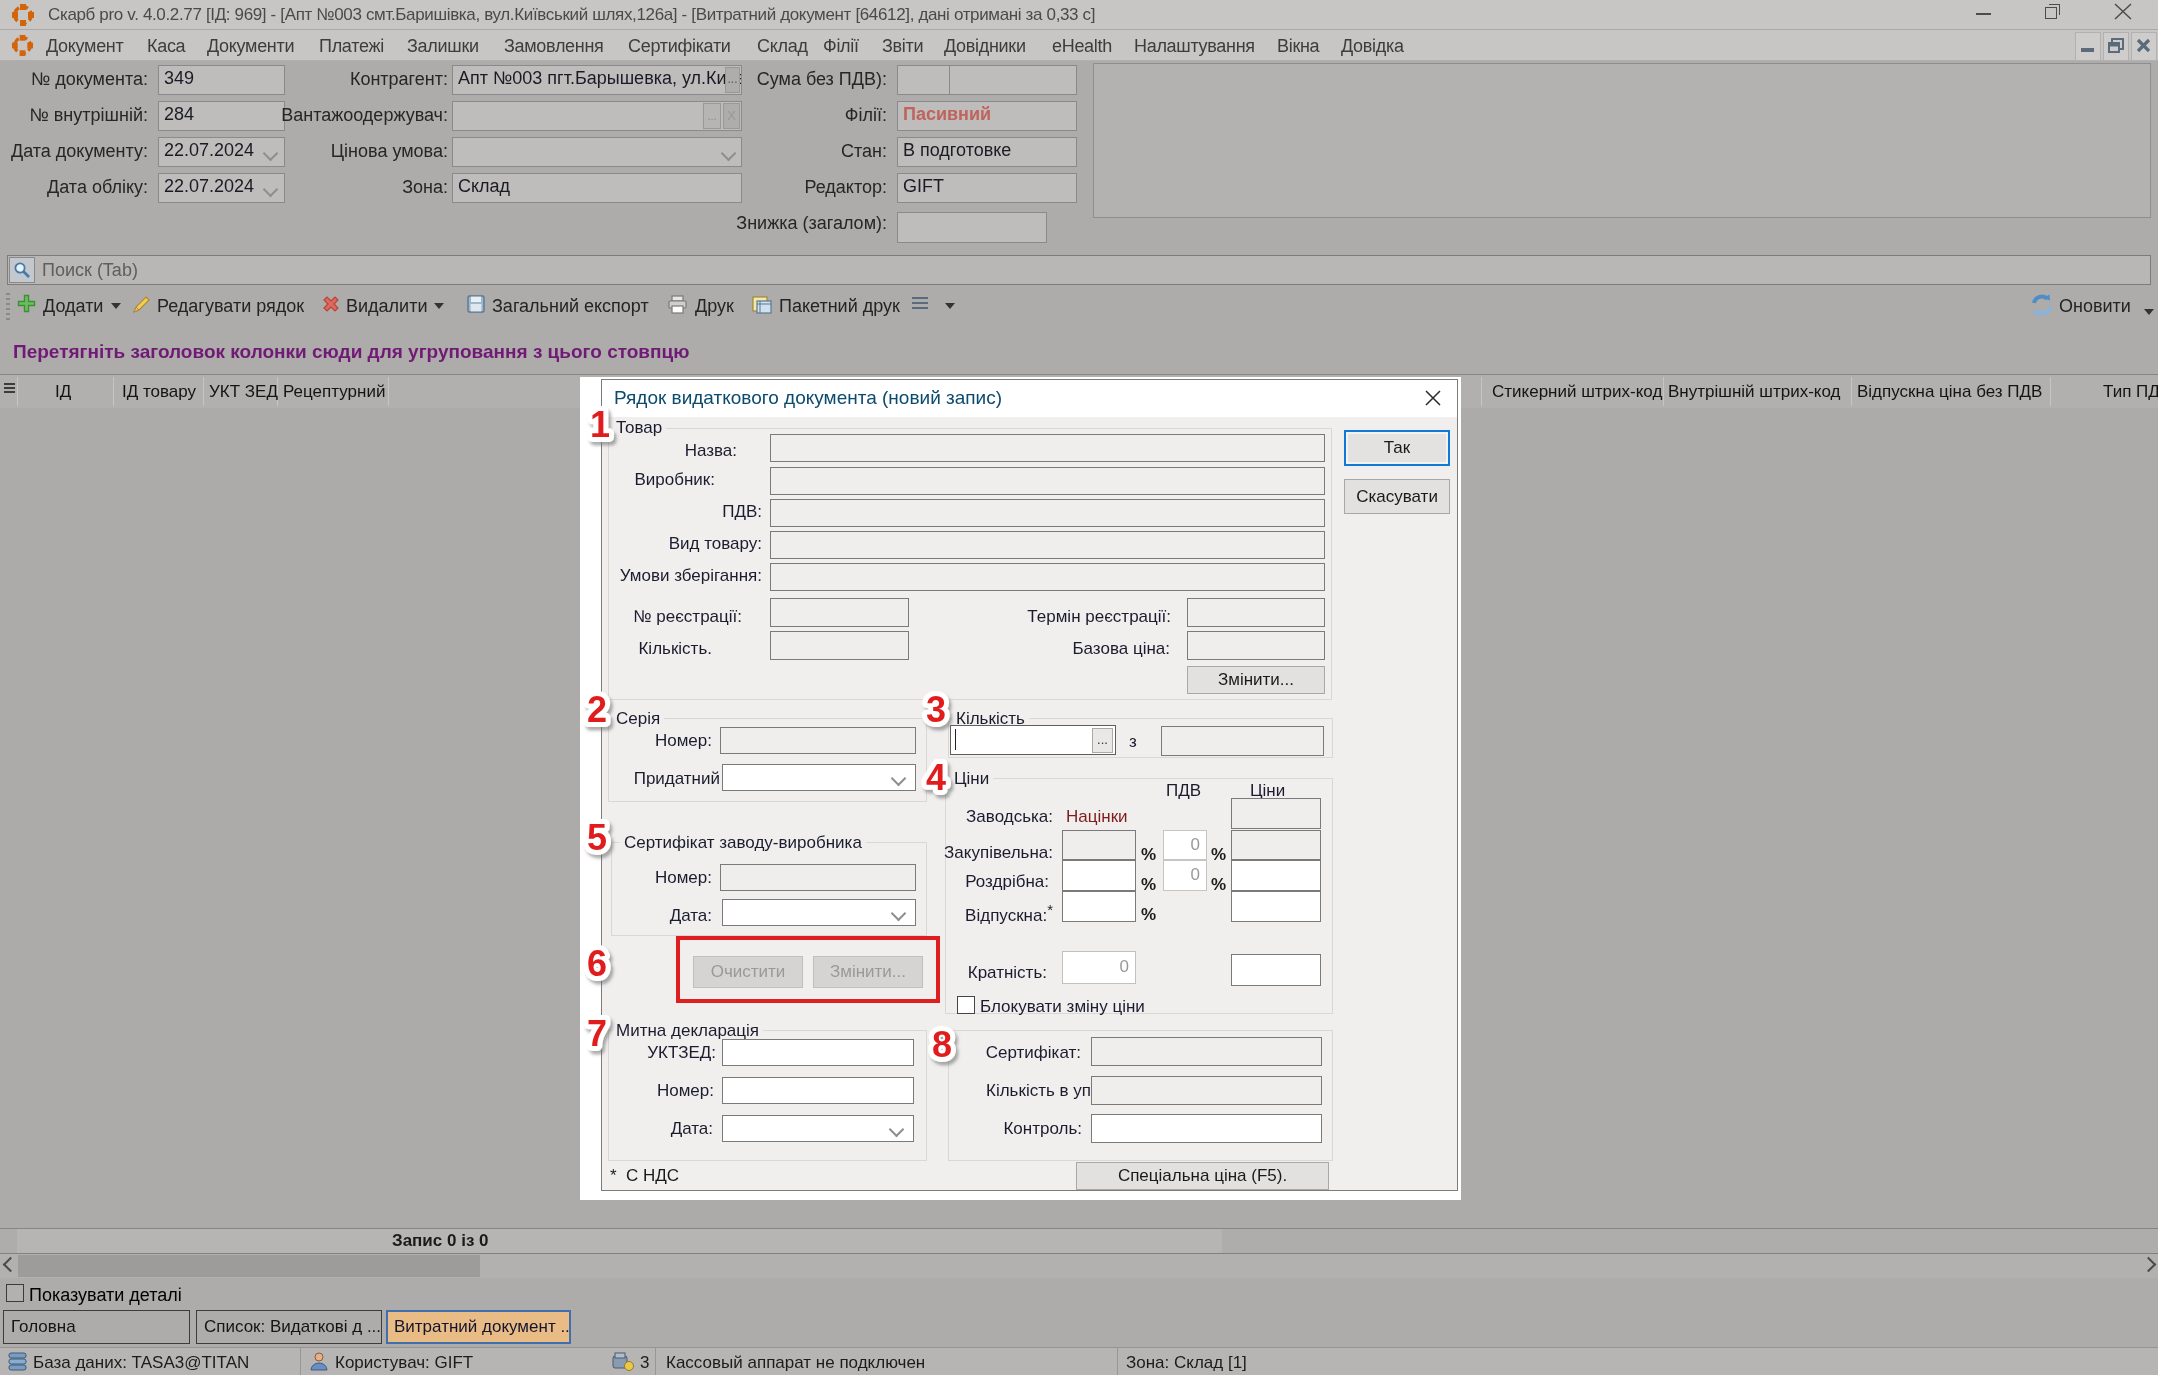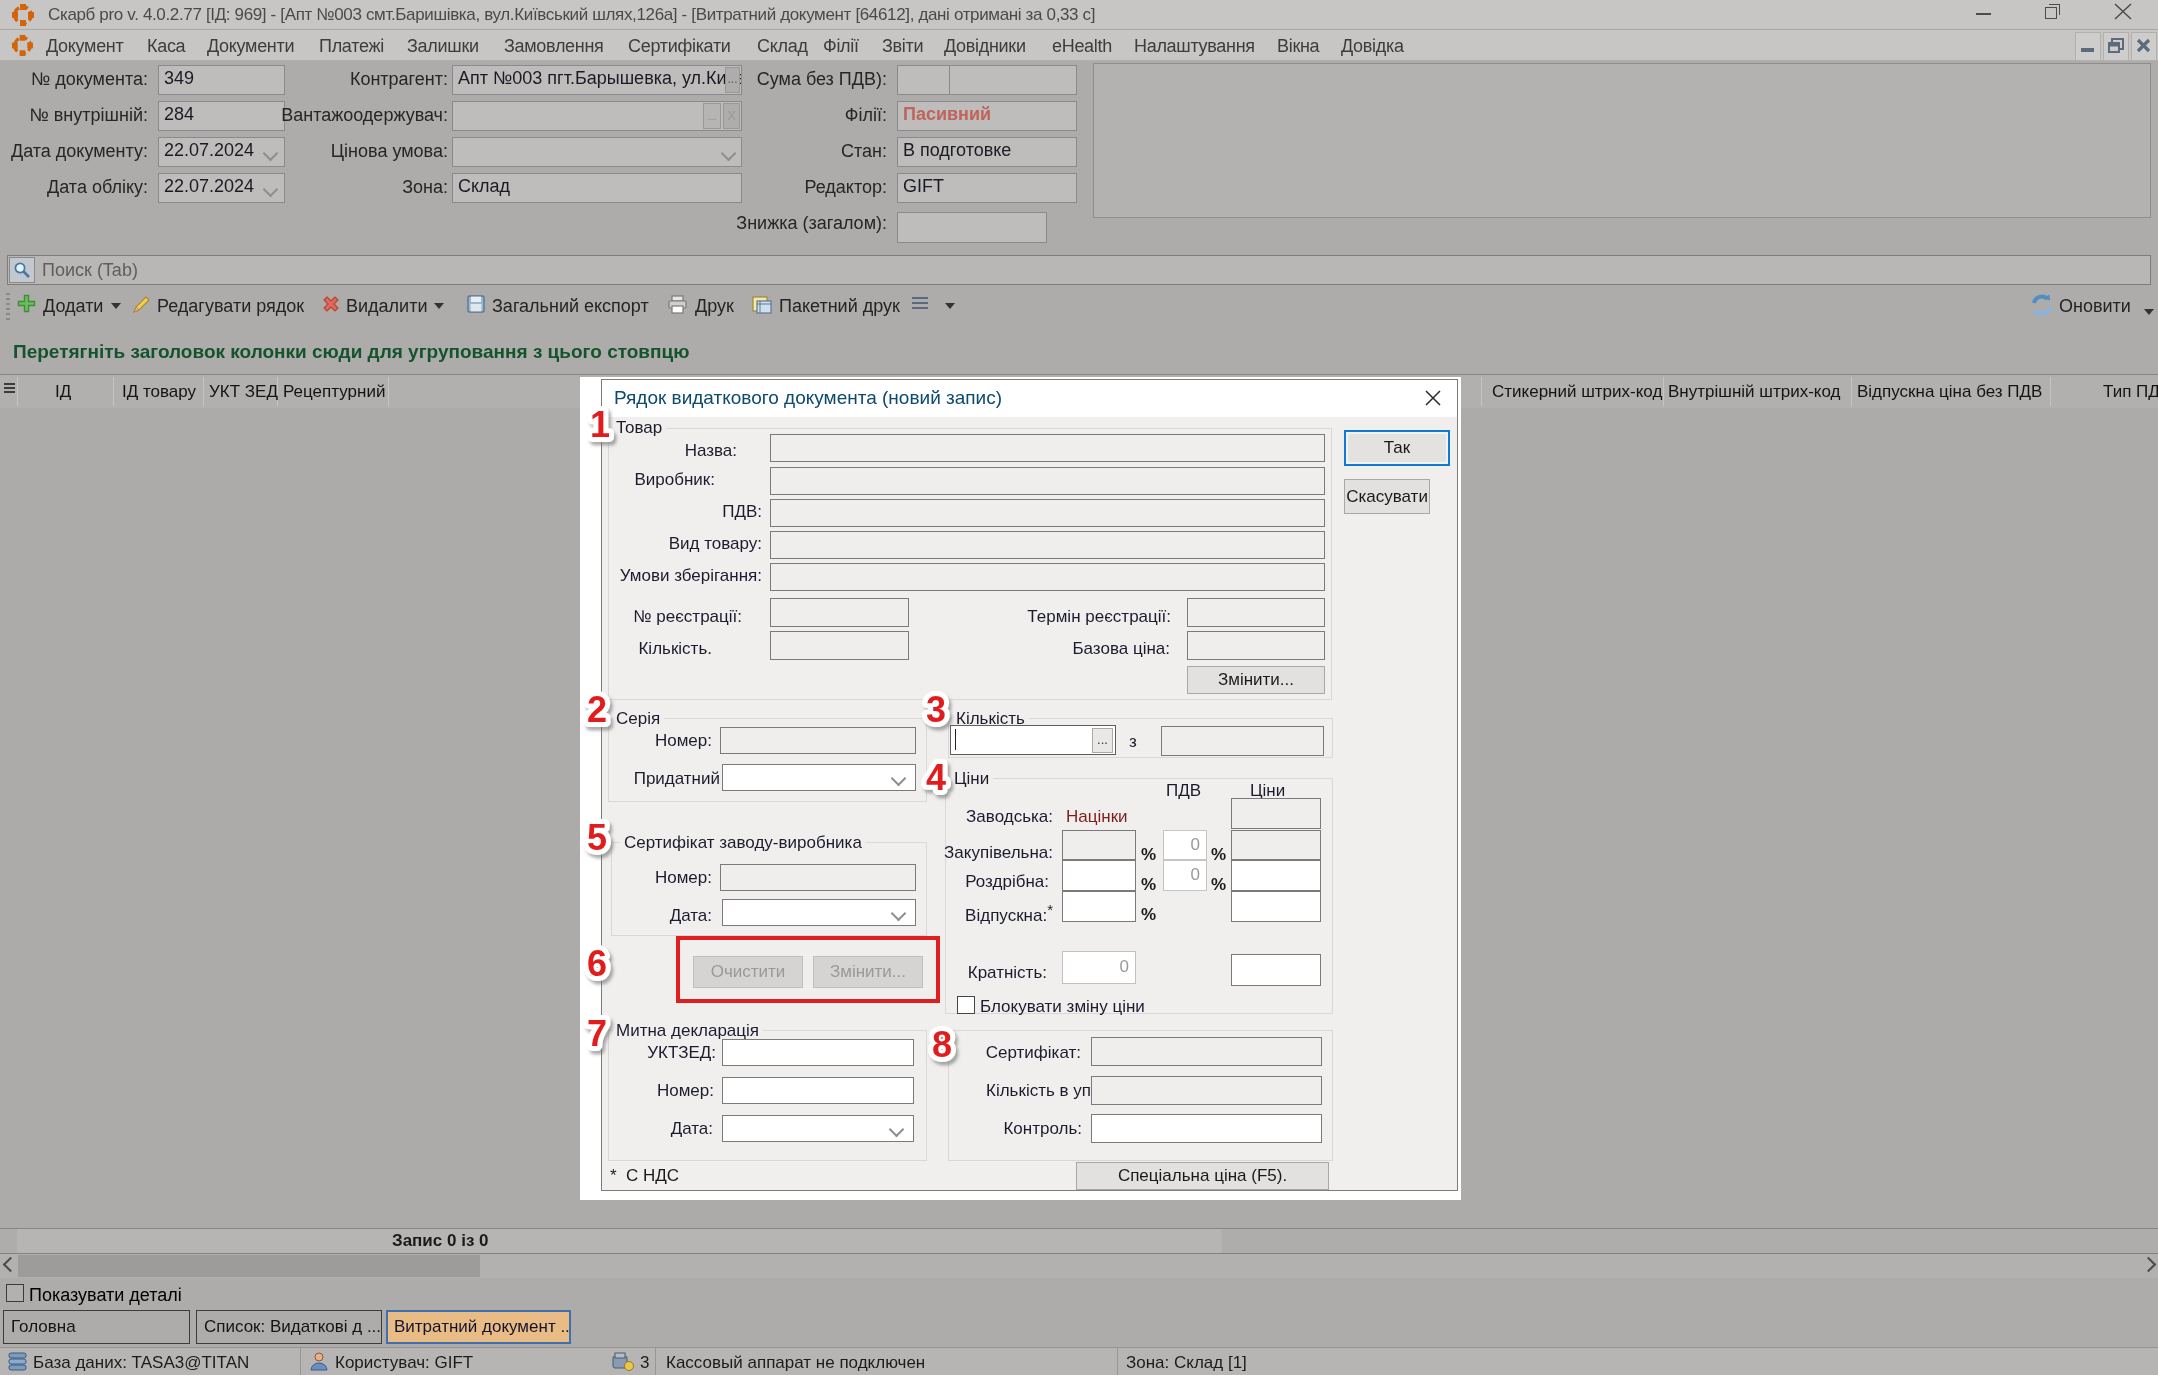--- a/index.html
+++ b/index.html
@@ -167,21 +167,21 @@
 <div class="abs" style="left:945px;top:303px;width:0;height:0;border-left:5px solid transparent;border-right:5px solid transparent;border-top:6px solid #333;"></div>
 <svg class="abs" style="left:2030px;top:293px" width="24" height="24" viewBox="0 0 24 24">
  <path d="M4 10 a8 8 0 0 1 13.5 -4.2" fill="none" stroke="#4e8ec6" stroke-width="4"></path>
  <path d="M20 7.5 L19.5 1.5 L13.5 5 Z" fill="#4e8ec6"></path>
  <path d="M20 14 a8 8 0 0 1 -13.5 4.2" fill="none" stroke="#86b4dd" stroke-width="4"></path>
  <path d="M4 16.5 L4.5 22.5 L10.5 19 Z" fill="#86b4dd"></path>
 </svg>
 <div class="abs" style="left:2059px;top:296px;font-size:18px;color:#242424;">Оновити</div>
 <div class="abs" style="left:2144px;top:309px;width:0;height:0;border-left:5px solid transparent;border-right:5px solid transparent;border-top:6px solid #333;"></div>
 
-<div class="abs" style="left:13px;top:341px;font-size:19px;font-weight:bold;color:#14532d;">Перетягніть заголовок колонки сюди для угруповання з цього стовпцю</div>
+<div class="abs" style="left:13px;top:341px;font-size:19px;font-weight:bold;color:#701a75;">Перетягніть заголовок колонки сюди для угруповання з цього стовпцю</div>
 
 <div class="abs" style="left:0;top:374px;width:2158px;height:854px;background:#acabaa;border-top:1px solid #868584;"></div>
 <div class="abs" style="left:0;top:375px;width:2158px;height:33px;background:#b1b0af;"></div>
 <div class="sep17" style="left:17px;top:377px;height:29px;"></div>
 <div class="sep17" style="left:113px;top:377px;height:29px;"></div>
 <div class="sep17" style="left:203px;top:377px;height:29px;"></div>
 <div class="sep17" style="left:277px;top:377px;height:29px;"></div>
 <div class="sep17" style="left:388px;top:377px;height:29px;"></div>
 <div class="sep17" style="left:1481px;top:377px;height:29px;"></div>
 <div class="sep17" style="left:1663px;top:377px;height:29px;"></div>
@@ -261,21 +261,21 @@
 <div class="din" style="left:770px;top:499px;width:555px;height:28px;"></div>
 <div class="din" style="left:770px;top:531px;width:555px;height:28px;"></div>
 <div class="din" style="left:770px;top:563px;width:555px;height:28px;"></div>
 <div class="din" style="left:770px;top:598px;width:139px;height:29px;"></div>
 <div class="din" style="left:770px;top:631px;width:139px;height:29px;"></div>
 <div class="din" style="left:1187px;top:598px;width:138px;height:29px;"></div>
 <div class="din" style="left:1187px;top:631px;width:138px;height:29px;"></div>
 <div class="dbtn" style="left:1187px;top:666px;width:138px;height:28px;">Змінити...</div>
 
 <div class="abs" style="left:1344px;top:430px;width:106px;height:36px;border:2.5px solid #0e7ad6;background:#e3e2e1;box-shadow:inset 0 0 0 2px #f3f2f1;box-sizing:border-box;display:flex;align-items:center;justify-content:center;font-size:17px;color:#1a1a1a;">Так</div>
-<div class="dbtn" style="left:1344px;top:479px;width:86px;height:35px;">Скасувати</div>
+<div class="dbtn" style="left:1344px;top:479px;width:106px;height:35px;">Скасувати</div>
 
 <div class="grp" style="left:608px;top:718px;width:319px;height:84px;"></div>
 <div class="glab" style="left:612px;top:709px;">Серія</div>
 <div class="dlbl" style="left:500px;top:731px;width:212px;">Номер:</div>
 <div class="din" style="left:720px;top:727px;width:196px;height:27px;"></div>
 <div class="dlbl" style="left:500px;top:769px;width:220px;">Придатний</div>
 <div class="dinw" style="left:722px;top:764px;width:194px;height:27px;"></div>
 <div class="chev" style="left:893px;top:773px;"></div>
 
 <div class="grp" style="left:948px;top:718px;width:385px;height:40px;"></div>

